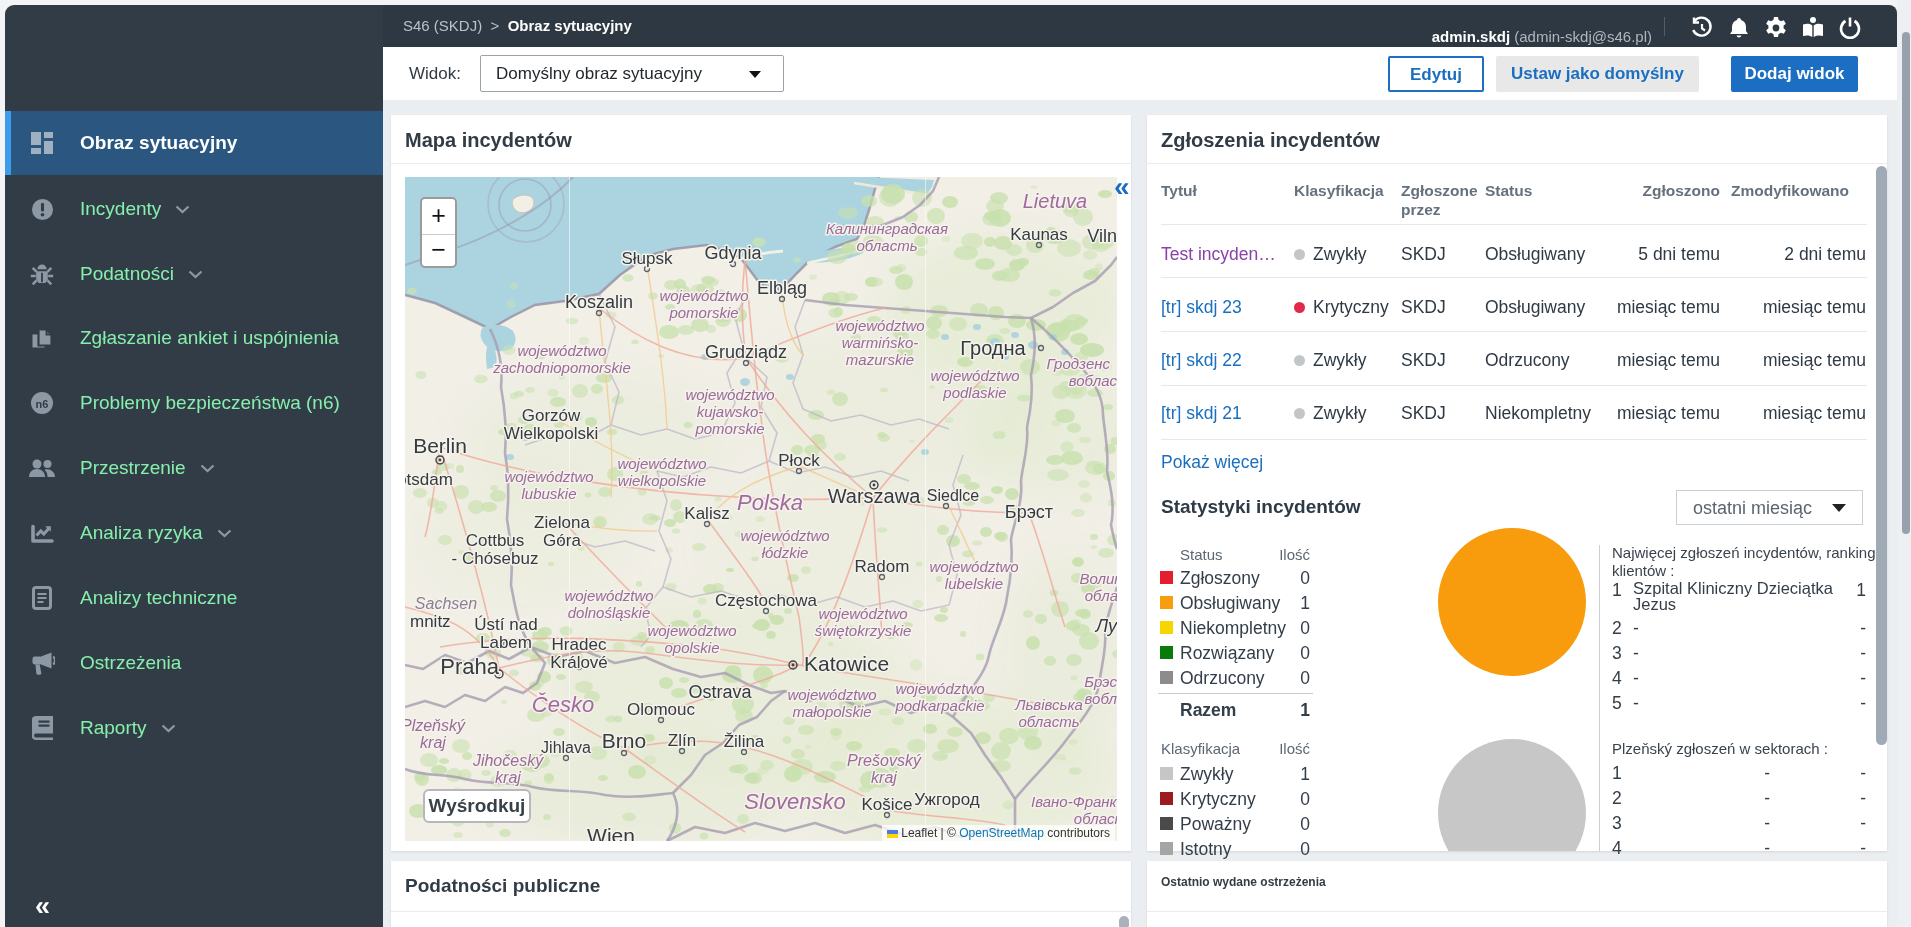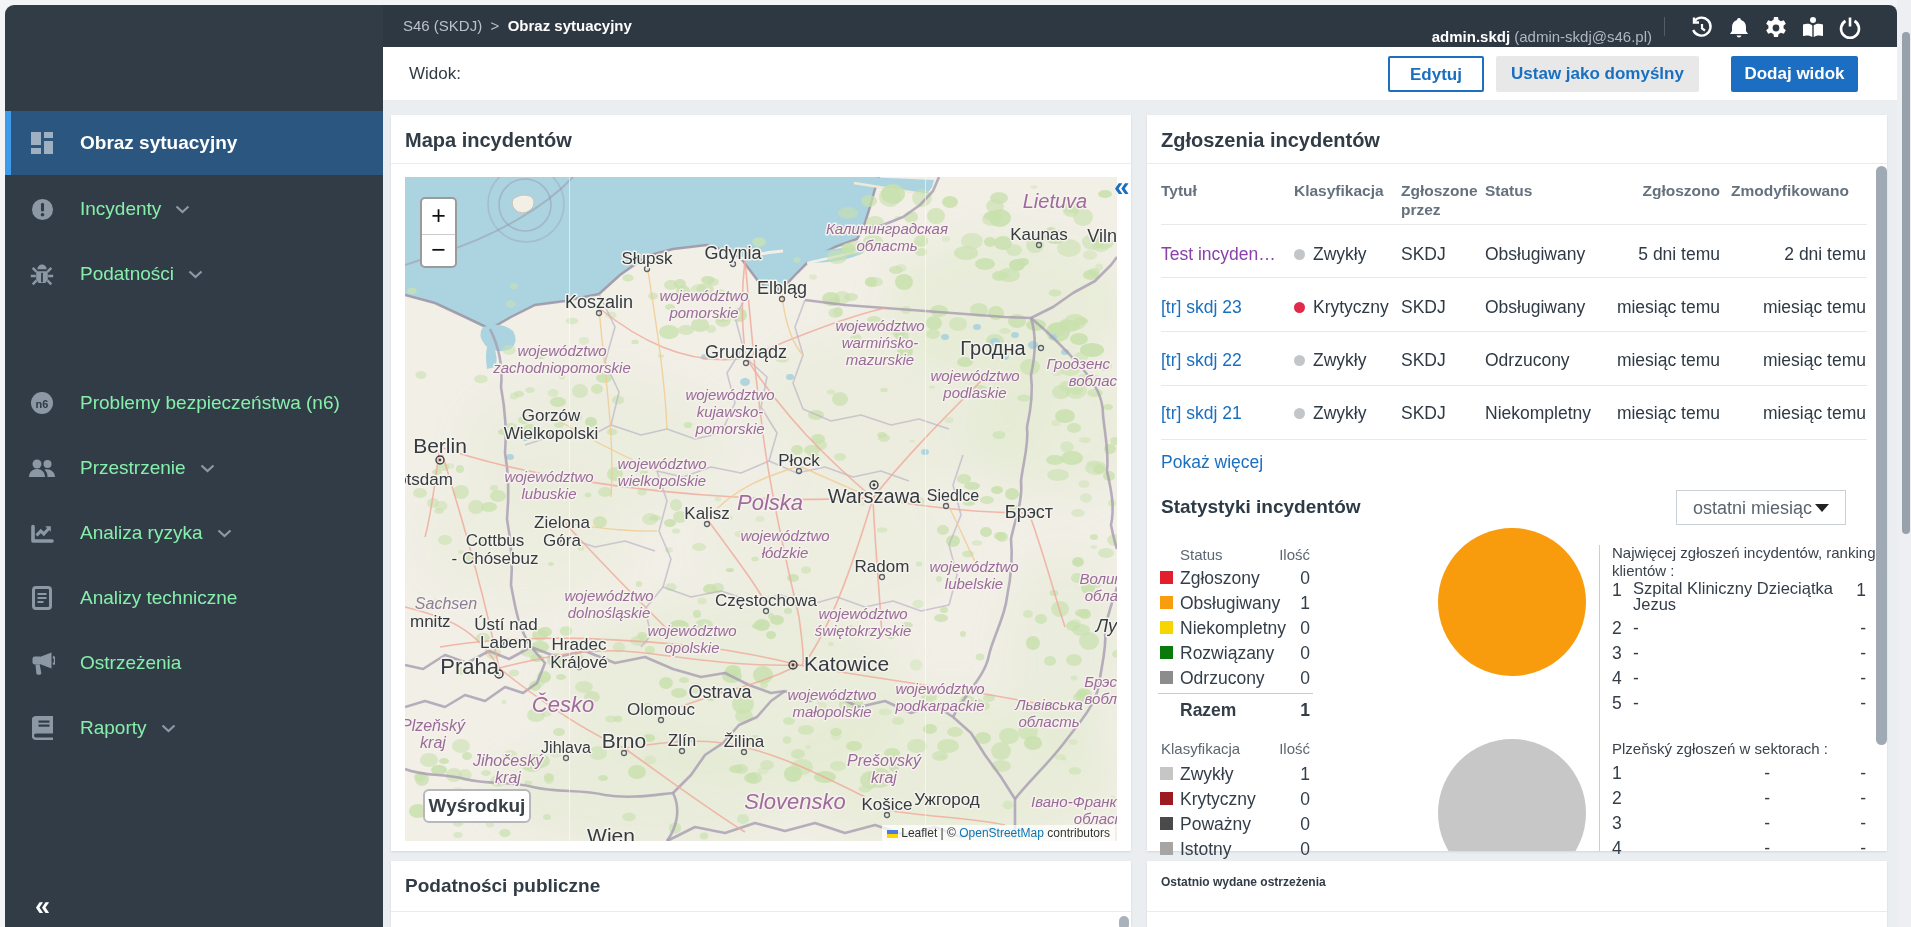--- a/index.html
+++ b/index.html
@@ -119,20 +119,30 @@
             <path d="M0.8 14 H5.8"></path>
             <path d="M18.2 14 H23.2"></path>
             <path d="M6.6 18.4 L2.7 22.3"></path>
             <path d="M17.4 18.4 L21.3 22.3"></path>
           </g>
         </svg>
       </span>
     Podatności <span class="caret"><svg width="15" height="9" viewBox="0 0 15 9" fill="none" stroke="#8d98a5" stroke-width="2.2">
           <path d="M1.5 1.5 L7.5 7 L13.5 1.5"></path>
         </svg></span>
+  </div>
+  <div class="navitem abs" style="top:301px">
+    <span class="ic">
+        <svg width="24" height="25" viewBox="0 0 24 25" fill="#8d98a5">
+          <path d="M2.5 8.5 h12 v13 h-12 Z"></path>
+          <path d="M8.5 3.5 h8 l5 5 v11 h-13 Z" stroke="#323c47" stroke-width="2.2"></path>
+          <path d="M16.5 3.5 v5 h5" fill="none" stroke="#323c47" stroke-width="1.8"></path>
+        </svg>
+      </span>
+    Zgłaszanie ankiet i uspójnienia
   </div>
   <div class="navitem abs" style="top:366px">
     <span class="ic">
         <svg width="24" height="24" viewBox="0 0 24 24">
           <circle cx="12" cy="12" r="11" fill="#8d98a5"></circle>
           <text x="12" y="16.5" text-anchor="middle" font-size="11" font-weight="bold" fill="#323c47" font-family="Liberation Sans, sans-serif">n6</text>
         </svg>
       </span>
     Problemy bezpieczeństwa (n6)
   </div>
@@ -219,20 +229,21 @@
       <path d="M22 8.5 C 18.5 7 14.5 7.5 12.7 9.5 V 21 C 14.5 19.5 18.5 19 22 20 Z"></path>
     </svg>
   <svg class="abs tbico" style="right:35px" viewBox="0 0 24 24" fill="none" stroke="#fff" stroke-width="2.6">
       <path d="M7.5 5 a 9 9 0 1 0 9 0"></path>
       <path d="M12 1.5 v9"></path>
     </svg>
 </div>
 
 <div class="abs" id="widokbar">
   <div class="abs" id="widok-label">Widok:</div>
+  <div class="abs" id="widok-select">Domyślny obraz sytuacyjny<span class="sel-caret"></span></div>
   <div class="abs btn" id="btn-edytuj">Edytuj</div>
   <div class="abs btn" id="btn-ustaw">Ustaw jako domyślny</div>
   <div class="abs btn" id="btn-dodaj">Dodaj widok</div>
 </div>
 
 <div class="abs" id="contentbg"></div>
 
 <div class="card" id="card-map">
   <div class="cardtitle">Mapa incydentów</div>
   <div class="carddiv"></div>
@@ -977,21 +988,21 @@
 <div class="td link" style="left:14px;top:288px">[tr] skdj 21</div>
 <div class="dot" style="left:147px;top:293px;background:#c3c6c9"></div>
 <div class="td" style="left:166px;top:288px">Zwykły</div>
 <div class="td" style="left:254px;top:288px">SKDJ</div>
 <div class="td" style="left:338px;top:288px">Niekompletny</div>
 <div class="td" style="left:443px;top:288px;width:130px;text-align:right">miesiąc temu</div>
 <div class="td" style="left:589px;top:288px;width:130px;text-align:right">miesiąc temu</div>
 <div class="rowline" style="top:324px"></div>
 <div class="td link" style="left:14px;top:337px">Pokaż więcej</div>
 <div style="position:absolute;left:14px;top:381px;font-size:19px;font-weight:bold;color:#2d3b47">Statystyki incydentów</div>
-<div style="position:absolute;left:529px;top:375px;width:170px;height:35px;border:1px solid #cbd0d4;background:#fff">
+<div style="position:absolute;left:529px;top:375px;width:187px;height:35px;border:1px solid #cbd0d4;background:#fff">
       <span style="position:absolute;left:16px;top:7px;font-size:18px;color:#5a6570">ostatni miesiąc</span>
       <span style="position:absolute;right:16px;top:13px;width:0;height:0;border-left:7px solid transparent;border-right:7px solid transparent;border-top:8px solid #222"></span>
     </div>
 <div class="shead" style="left:33px;top:431px">Status</div>
 <div class="shead" style="left:123px;top:431px;width:40px;text-align:right">Ilość</div>
 <div class="sq" style="left:13px;top:456px;background:#e41f2d"></div>
 <div class="stxt" style="left:33px;top:453px">Zgłoszony</div>
 <div class="stxt" style="left:123px;top:453px;width:40px;text-align:right">0</div>
 <div class="sq" style="left:13px;top:481px;background:#f89d0e"></div>
 <div class="stxt" style="left:33px;top:478px">Obsługiwany</div>

